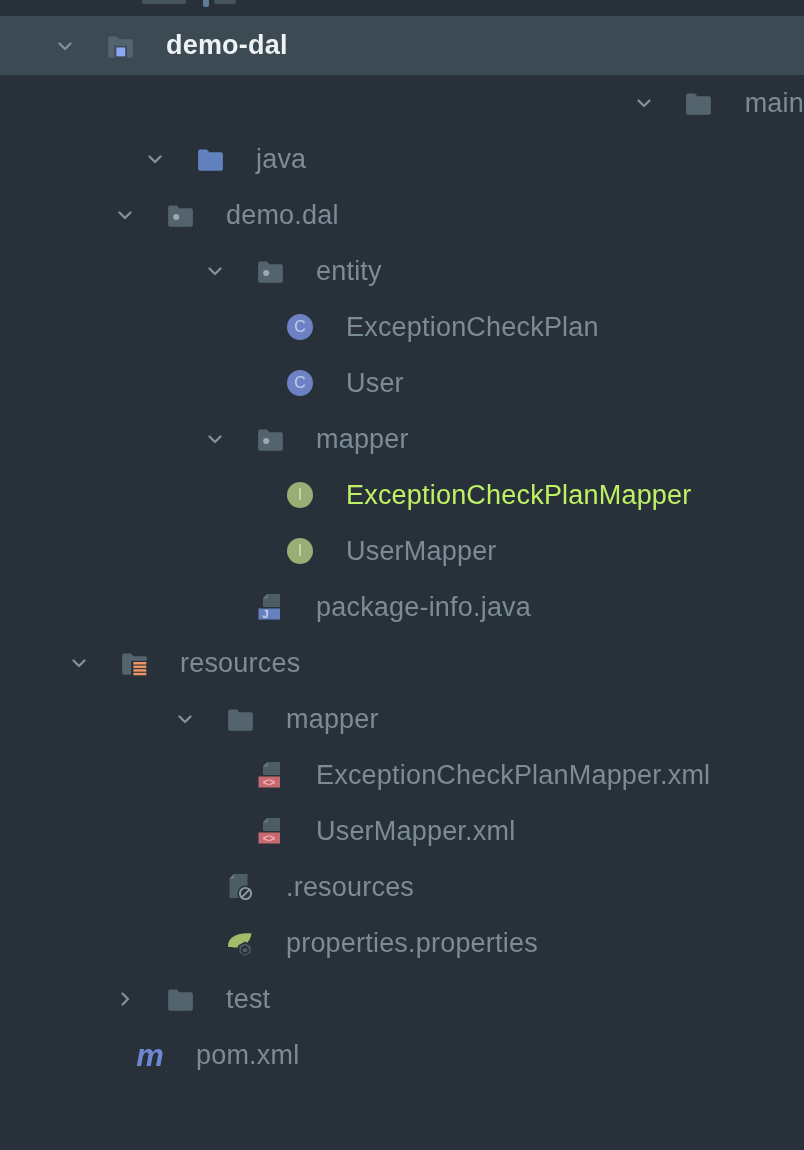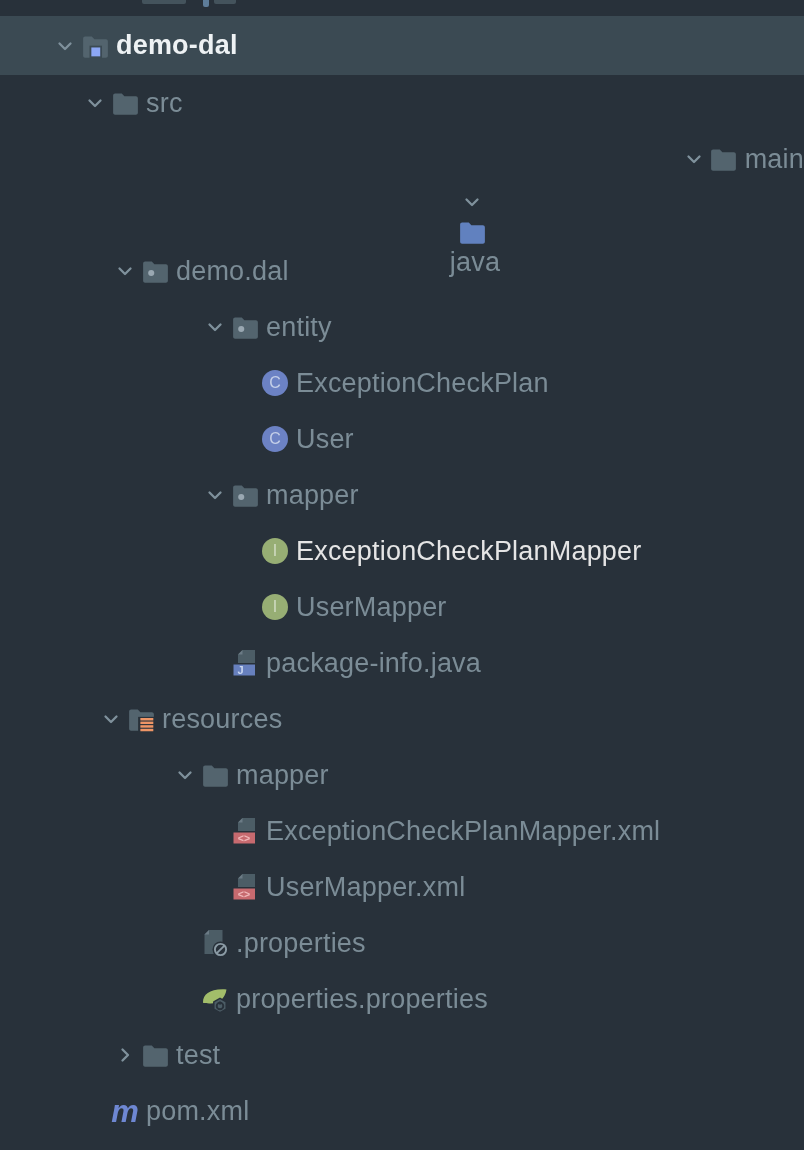--- a/index.html
+++ b/index.html
@@ -11,20 +11,21 @@
     overflow: hidden;
   }
   .clip-strip { position: relative; height: 16px; }
   .remnant { position: absolute; top: 0; border-radius: 0 0 2px 2px; }
   .row {
     display: flex;
     align-items: center;
     height: 56px;
     cursor: default;
     white-space: nowrap;
+    gap: 25px;
   }
   .row.selected { height: 59px; }
   .chev {
     width: 30px;
     height: 100%;
     display: flex;
     align-items: center;
     justify-content: center;
     flex: 0 0 30px;
   }
@@ -63,47 +64,34 @@
           </svg>
         </span>
         <span class="icon">
           <svg width="27" height="24" viewBox="0 0 24 21">
             <path d="M1 3.8C1 2.8 1.8 2 2.8 2h5.9l2.3 2.6h10.2c1 0 1.8.8 1.8 1.8v12.8c0 1-.8 1.8-1.8 1.8H2.8c-1 0-1.8-.8-1.8-1.8z" fill="#53646e"></path>
             <rect x="7.5" y="11" width="9.5" height="9.5" fill="#8ca7f5" stroke="#3b4a53" stroke-width="1.6"></rect>
           </svg>
         </span>
         <span class="label" style="color: rgb(238, 242, 244);">demo-dal</span>
       </div>
-      <div class="row" style="padding-left: 80px;">
-        <span class="chev">
-          <svg width="22" height="22" viewBox="0 0 22 22" fill="none">
-            <path d="M5.5 8.5 L11 14 L16.5 8.5" stroke="#7f919c" stroke-width="2.3" stroke-linecap="round" stroke-linejoin="round"></path>
-          </svg>
-        </span>
-        <span class="icon">
-          <svg width="27" height="24" viewBox="0 0 24 21">
-            <path d="M1 3.8C1 2.8 1.8 2 2.8 2h5.9l2.3 2.6h10.2c1 0 1.8.8 1.8 1.8v12.8c0 1-.8 1.8-1.8 1.8H2.8c-1 0-1.8-.8-1.8-1.8z" fill="#53646e"></path>
-          </svg>
-        </span>
-        <span class="label" style="color: rgb(123, 140, 150);">src</span>
-      </div>
       <div class="row" style="padding-left: 110px; justify-content: flex-end;">
         <span class="chev">
           <svg width="22" height="22" viewBox="0 0 22 22" fill="none">
             <path d="M5.5 8.5 L11 14 L16.5 8.5" stroke="#7f919c" stroke-width="2.3" stroke-linecap="round" stroke-linejoin="round"></path>
           </svg>
         </span>
         <span class="icon">
           <svg width="27" height="24" viewBox="0 0 24 21">
             <path d="M1 3.8C1 2.8 1.8 2 2.8 2h5.9l2.3 2.6h10.2c1 0 1.8.8 1.8 1.8v12.8c0 1-.8 1.8-1.8 1.8H2.8c-1 0-1.8-.8-1.8-1.8z" fill="#53646e"></path>
           </svg>
         </span>
         <span class="label" style="color: rgb(123, 140, 150);">main</span>
       </div>
-      <div class="row" style="padding-left: 140px; flex-direction: column;">
+      <div class="row" style="padding-left: 140px;">
         <span class="chev">
           <svg width="22" height="22" viewBox="0 0 22 22" fill="none">
             <path d="M5.5 8.5 L11 14 L16.5 8.5" stroke="#7f919c" stroke-width="2.3" stroke-linecap="round" stroke-linejoin="round"></path>
           </svg>
         </span>
         <span class="icon">
           <svg width="27" height="24" viewBox="0 0 24 21">
             <path d="M1 3.8C1 2.8 1.8 2 2.8 2h5.9l2.3 2.6h10.2c1 0 1.8.8 1.8 1.8v12.8c0 1-.8 1.8-1.8 1.8H2.8c-1 0-1.8-.8-1.8-1.8z" fill="#6181bf"></path>
           </svg>
         </span>
@@ -163,42 +151,42 @@
             <circle cx="8.2" cy="12.2" r="2.7" fill="#9aa8b2"></circle>
           </svg>
         </span>
         <span class="label" style="color: rgb(123, 140, 150);">mapper</span>
       </div>
       <div class="row" style="padding-left: 230px;">
         <span class="chev"></span>
         <span class="icon">
           <span class="circle-badge" style="background:#97ae74;color:#d2dcc4">I</span>
         </span>
-        <span class="label" style="color: #e5e5e5;">ExceptionCheckPlanMapper</span>
+        <span class="label" style="color: #bef264;">ExceptionCheckPlanMapper</span>
       </div>
       <div class="row" style="padding-left: 230px;">
         <span class="chev"></span>
         <span class="icon">
           <span class="circle-badge" style="background:#97ae74;color:#d2dcc4">I</span>
         </span>
         <span class="label" style="color: rgb(123, 140, 150);">UserMapper</span>
       </div>
       <div class="row" style="padding-left: 200px;">
         <span class="chev"></span>
         <span class="icon">
           <svg width="26" height="28" viewBox="0 0 26 28">
             <polygon points="10.5,1 23,1 23,14 6,14 6,5.5" fill="#4c5d66"></polygon>
             <polygon points="6,5.5 10.5,1 10.5,5.5" fill="#6b7b85"></polygon>
             <rect x="1.5" y="15.5" width="21.5" height="11" fill="#6780be"></rect>
             <text x="8.5" y="24.6" font-size="11" font-weight="700" text-anchor="middle" fill="#c9d6f0" font-family="Liberation Sans, sans-serif">J</text>
           </svg>
         </span>
         <span class="label" style="color: rgb(123, 140, 150); text-align: right;">package-info.java</span>
       </div>
-      <div class="row" style="padding-left: 96px;">
+      <div class="row" style="padding-left: 64px;">
         <span class="chev">
           <svg width="22" height="22" viewBox="0 0 22 22" fill="none">
             <path d="M5.5 8.5 L11 14 L16.5 8.5" stroke="#7f919c" stroke-width="2.3" stroke-linecap="round" stroke-linejoin="round"></path>
           </svg>
         </span>
         <span class="icon">
           <svg width="27" height="24" viewBox="0 0 24 21">
             <path d="M1 3.8C1 2.8 1.8 2 2.8 2h5.9l2.3 2.6h10.2c1 0 1.8.8 1.8 1.8v12.8c0 1-.8 1.8-1.8 1.8H2.8c-1 0-1.8-.8-1.8-1.8z" fill="#53646e"></path>
             <rect x="9" y="8.6" width="15" height="13" fill="#28313a"></rect>
             <g fill="#ee9566">
@@ -252,21 +240,21 @@
         <span class="chev"></span>
         <span class="icon">
           <svg width="26" height="28" viewBox="0 0 26 28">
             <polygon points="7,1 20.5,1 20.5,25 2.5,25 2.5,5.5" fill="#4c5d66"></polygon>
             <polygon points="2.5,5.5 7,1 7,5.5" fill="#6b7b85"></polygon>
             <circle cx="18.5" cy="20.5" r="8" fill="#28313a"></circle>
             <circle cx="18.5" cy="20.5" r="5.6" fill="none" stroke="#8b9ba5" stroke-width="1.9"></circle>
             <line x1="14.8" y1="24.2" x2="22.2" y2="16.8" stroke="#8b9ba5" stroke-width="1.9" stroke-linecap="round"></line>
           </svg>
         </span>
-        <span class="label" style="color: rgb(123, 140, 150);">.properties</span>
+        <span class="label" style="color: rgb(123, 140, 150);">.resources</span>
       </div>
       <div class="row" style="padding-left: 170px;">
         <span class="chev"></span>
         <span class="icon">
           <svg width="28" height="27" viewBox="0 0 28 27">
             <path d="M2 16.2 C2 8 9.5 2.2 25.5 3.4 C24 13.6 15.5 18.8 6.5 17.2 C4.2 16.8 2 17.6 2 16.2 Z" fill="#a2bd6a"></path>
             <polygon points="19,12.3 25.2,15.9 25.2,23.1 19,26.7 12.8,23.1 12.8,15.9" fill="#4c5d66" stroke="#28313a" stroke-width="1.5" stroke-linejoin="round"></polygon>
             <circle cx="19" cy="20" r="3.3" fill="none" stroke="#28313a" stroke-width="1.9"></circle>
             <rect x="18.1" y="15.6" width="1.8" height="3" fill="#28313a"></rect>
           </svg>

